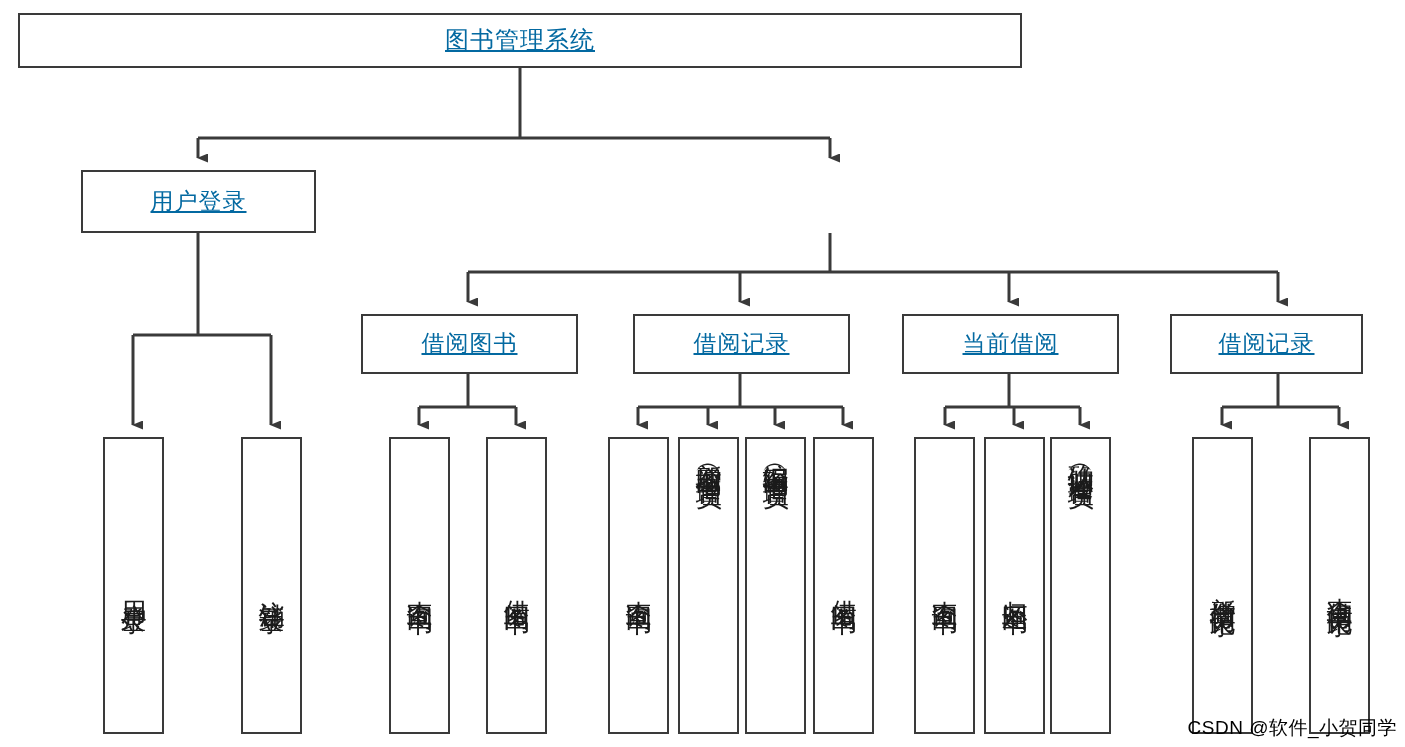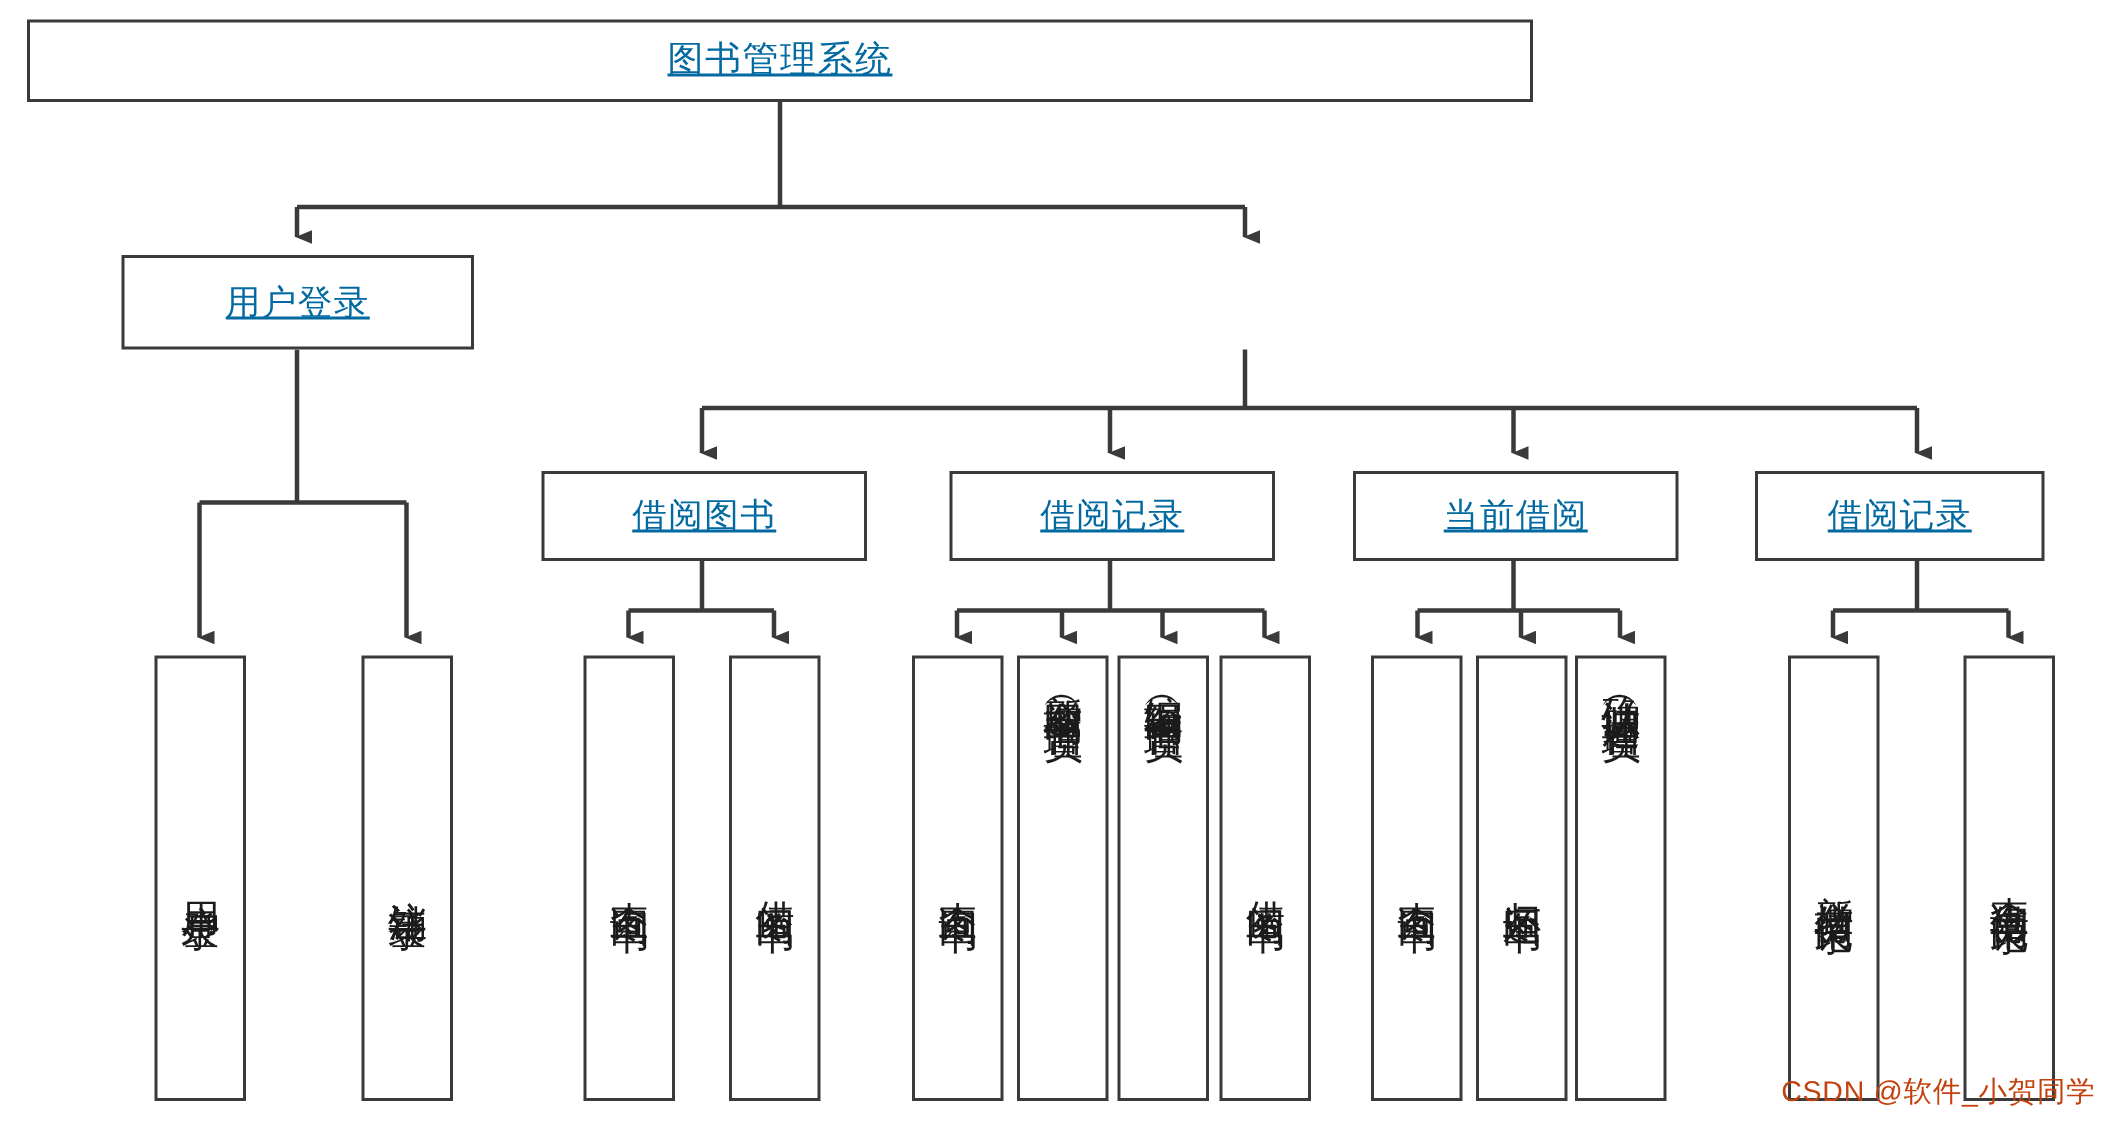--- a/index.html
+++ b/index.html
@@ -64,21 +64,21 @@
     top: 0;
     width: 1405px;
     height: 747px;
     pointer-events: none;
   }
   .watermark {
     position: absolute;
     right: 8px;
     bottom: 6px;
     font-size: 19px;
-    color: #c2410c;
+    color: #000000;
     letter-spacing: 0.5px;
     white-space: nowrap;
   }
 </style>
 </head>
 <body>
 
 <div id="canvas">
 
   <svg class="wires" viewBox="0 0 1405 747">

